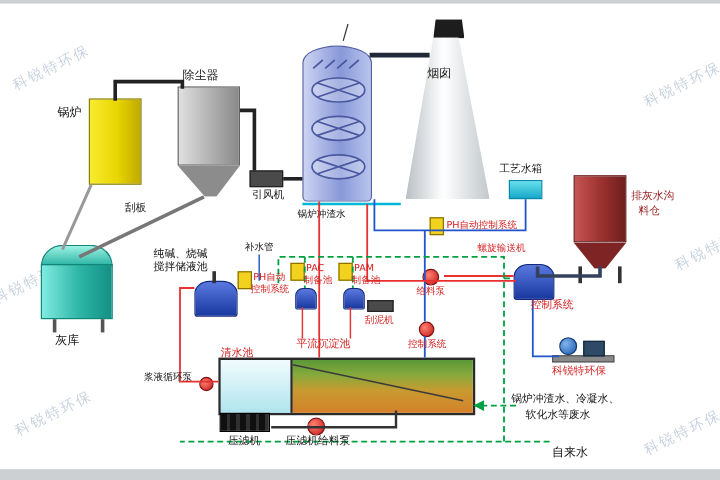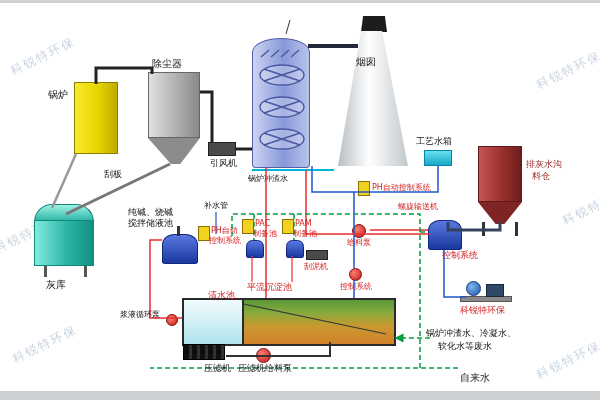--- a/index.html
+++ b/index.html
@@ -190,23 +190,23 @@
   <div class="lbl black f9" style="left:128px;top:219px">搅拌储液池</div>
   <div class="lbl red f8" style="left:211px;top:227px">PH自动</div>
   <div class="lbl red f8" style="left:209px;top:237px">控制系统</div>
   <div class="lbl red f8" style="left:255px;top:220px">PAC</div>
   <div class="lbl red f8" style="left:253px;top:230px">制备池</div>
   <div class="lbl red f8" style="left:295px;top:220px">PAM</div>
   <div class="lbl red f8" style="left:293px;top:230px">制备池</div>
   <div class="lbl red f8" style="left:347px;top:239px">给料泵</div>
   <div class="lbl red f8" style="left:304px;top:263px">刮泥机</div>
   <div class="lbl red f9" style="left:247px;top:283px">平流沉淀池</div>
-  <div class="lbl red f9" style="left:208px;top:291px">清水池</div>
+  <div class="lbl red f9" style="left:184px;top:291px">清水池</div>
   <div class="lbl red f8" style="left:340px;top:283px">控制系统</div>
   <div class="lbl black f8" style="left:120px;top:311px">浆液循环泵</div>
-  <div class="lbl black f9" style="left:204px;top:364px">压滤机</div>
+  <div class="lbl black f9" style="left:190px;top:364px">压滤机</div>
   <div class="lbl black f9" style="left:238px;top:364px">压滤机给料泵</div>
   <div class="lbl red f9" style="left:460px;top:306px">科锐特环保</div>
   <div class="lbl black f9" style="left:426px;top:329px">锅炉冲渣水、冷凝水、</div>
   <div class="lbl black f9" style="left:438px;top:342px">软化水等废水</div>
   <div class="lbl black f10" style="left:460px;top:373px">自来水</div>
 
 </div>
 
 </body></html>

